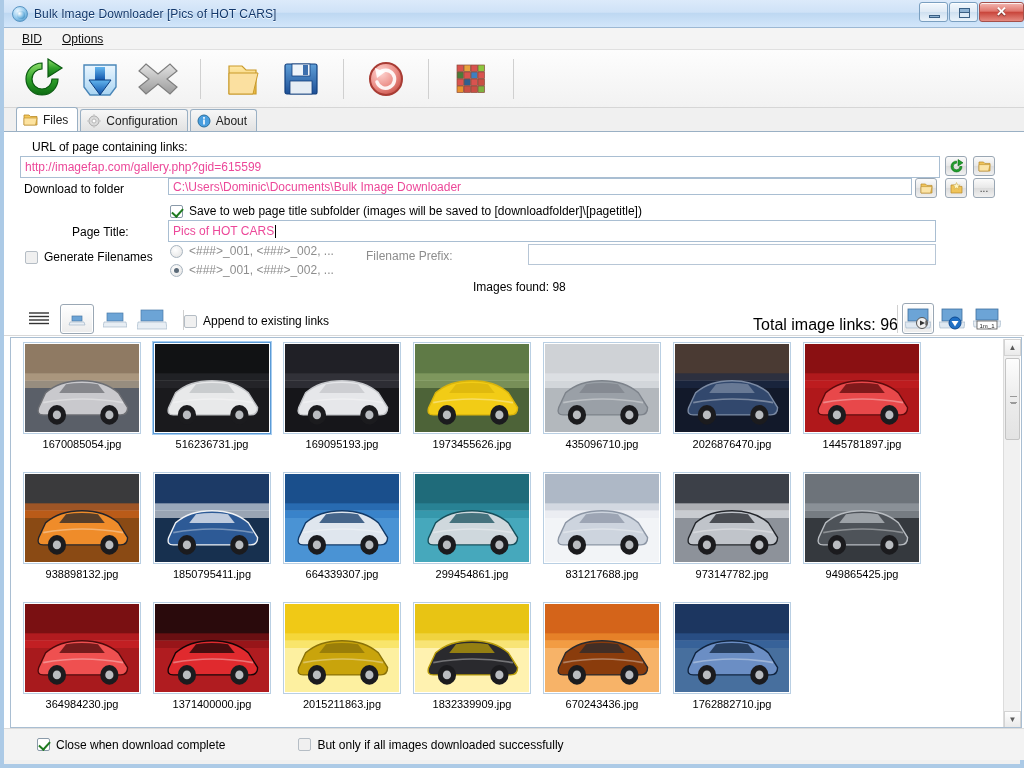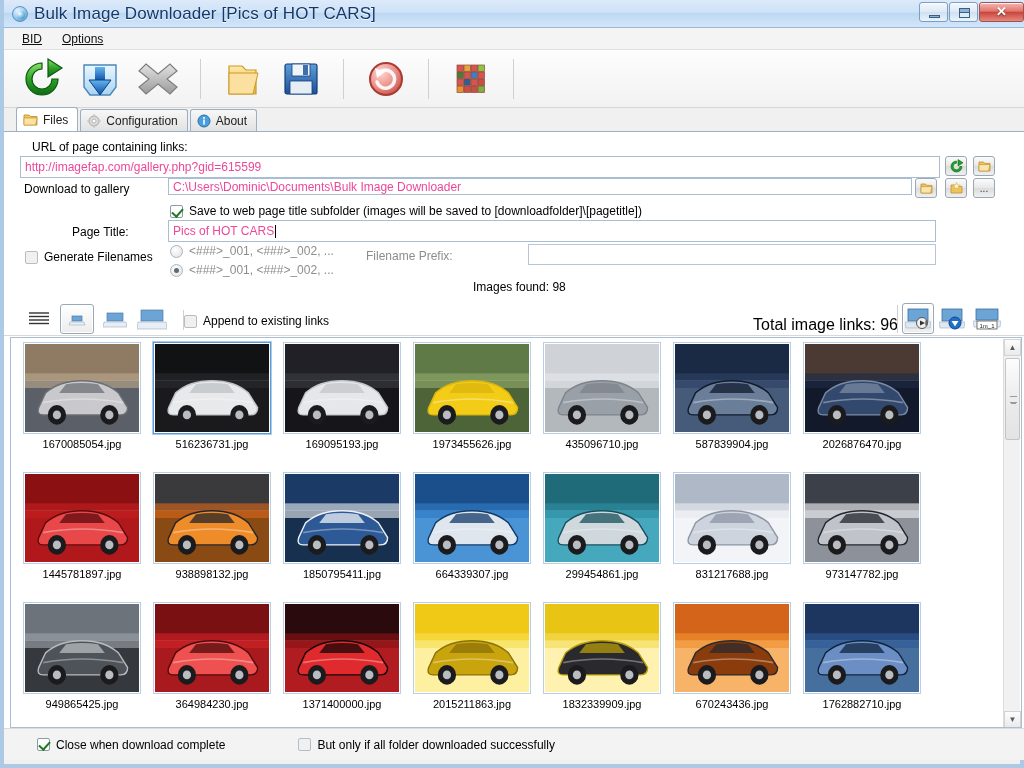--- a/index.html
+++ b/index.html
@@ -33,21 +33,21 @@
     background: radial-gradient(circle at 35% 30%, #eaf6ff 0%, #9fd0f0 45%, #3e8ec4 100%);
     border:1px solid #5a96c4;
     position:relative;
   }
   #titlebar .tb-icon::after{
     content:""; position:absolute; left:4px; top:4px; width:8px;height:8px;
     border-radius:50%;
     background: radial-gradient(circle at 30% 30%, #ffffff 0%, #6fb4e0 60%, #2a6e9e 100%);
   }
   #title-text {
-    font-size:17px; color:#13386b; text-shadow: 0 1px 0 rgba(255,255,255,0.9);
+    font-size:12px; color:#13386b; text-shadow: 0 1px 0 rgba(255,255,255,0.9);
     letter-spacing:0.1px;
   }
   .win-btns { position:absolute; right:4px; top:2px; display:flex; gap:0; }
   .win-btn {
     width:29px; height:20px; margin-left:1px;
     border:1px solid #7a9fc0;
     border-radius:3px;
     background: linear-gradient(180deg,#f3f8fd 0%, #dfeaf5 48%, #cfe0f0 52%, #eaf3fb 100%);
     position:relative;
     box-shadow: inset 0 1px 0 rgba(255,255,255,0.8);
@@ -410,21 +410,21 @@
         <polygon points="9,0.5 14,3.8 9,7" fill="#1e9e2a" stroke="#0a6b12" stroke-width="0.6"></polygon>
       </svg>
     </div>
     <div class="smallbtn" style="left:969px; top:24px;">
       <svg width="15" height="13" viewBox="0 0 15 13">
         <path d="M2 2 h4.5 l1.3 1.4 H13 V11 H2 Z" fill="#f0c45a" stroke="#b98b28" stroke-width="0.7"></path>
         <path d="M2 4.6 h11 l-1.4 6.4 H2 Z" fill="#fbe4a8" stroke="#b98b28" stroke-width="0.6"></path>
       </svg>
     </div>
 
-    <div class="lbl" style="left:20px; top:50px;">Download to gallery</div>
+    <div class="lbl" style="left:20px; top:50px;">Download to folder</div>
     <div class="txtbox" style="left:164px; top:46px; width:744px; height:17px;">C:\Users\Dominic\Documents\Bulk Image Downloader</div>
     <div class="smallbtn" style="left:911px; top:46px;">
       <svg width="15" height="13" viewBox="0 0 15 13">
         <path d="M2 2 h4.5 l1.3 1.4 H13 V11 H2 Z" fill="#f0c45a" stroke="#b98b28" stroke-width="0.7"></path>
         <path d="M2 4.6 h11 l-1.4 6.4 H2 Z" fill="#fbe4a8" stroke="#b98b28" stroke-width="0.6"></path>
       </svg>
     </div>
     <div class="smallbtn" style="left:941px; top:46px;">
       <svg width="15" height="13" viewBox="0 0 15 13">
         <path d="M2 3 h4.5 l1.3 1.4 H13 V11 H2 Z" fill="#f0c45a" stroke="#b98b28" stroke-width="0.7"></path>
@@ -624,37 +624,20 @@
               <circle cx="74" cy="58" r="8" fill="#1b1b1e"></circle>
               <circle cx="74" cy="58" r="3.6" fill="#b9bcc0"></circle>
               <path d="M16 48 Q50 42 86 48" stroke="#ffffff" stroke-width="1.4" fill="none" opacity="0.35"></path>
             </svg>
           </div>
           <div class="thumb-name">435096710.jpg</div>
         </div>
         <div class="thumb-cell">
           <div class="thumb-box">
             <svg viewBox="0 0 100 72" class="thumb-img" preserveAspectRatio="none">
-              <rect x="0" y="0" width="100" height="30" fill="#1b2a44"></rect>
-              <rect x="0" y="30" width="100" height="42" fill="#465a7a"></rect>
-              <rect x="0" y="24" width="100" height="12" fill="#2d4266" opacity="0.65"></rect>
-              <path d="M12 52 L18 40 Q30 30 50 30 Q70 30 82 40 L90 52 Q90 58 84 58 L16 58 Q10 58 12 52 Z" fill="#6b7e99" stroke="#0f1a2c" stroke-width="1.2"></path>
-              <path d="M30 40 L36 33 Q50 31 64 33 L70 40 Z" fill="#0f1a2c" opacity="0.75"></path>
-              <circle cx="28" cy="58" r="8" fill="#1b1b1e"></circle>
-              <circle cx="28" cy="58" r="3.6" fill="#b9bcc0"></circle>
-              <circle cx="74" cy="58" r="8" fill="#1b1b1e"></circle>
-              <circle cx="74" cy="58" r="3.6" fill="#b9bcc0"></circle>
-              <path d="M16 48 Q50 42 86 48" stroke="#ffffff" stroke-width="1.4" fill="none" opacity="0.35"></path>
-            </svg>
-          </div>
-          <div class="thumb-name">587839904.jpg</div>
-        </div>
-        <div class="thumb-cell">
-          <div class="thumb-box">
-            <svg viewBox="0 0 100 72" class="thumb-img" preserveAspectRatio="none">
               <rect x="0" y="0" width="100" height="30" fill="#4a3a33"></rect>
               <rect x="0" y="30" width="100" height="42" fill="#12192a"></rect>
               <rect x="0" y="24" width="100" height="12" fill="#1d2b46" opacity="0.65"></rect>
               <path d="M12 52 L18 40 Q30 30 50 30 Q70 30 82 40 L90 52 Q90 58 84 58 L16 58 Q10 58 12 52 Z" fill="#32486d" stroke="#7b8aa3" stroke-width="1.2"></path>
               <path d="M30 40 L36 33 Q50 31 64 33 L70 40 Z" fill="#7b8aa3" opacity="0.75"></path>
               <circle cx="28" cy="58" r="8" fill="#1b1b1e"></circle>
               <circle cx="28" cy="58" r="3.6" fill="#b9bcc0"></circle>
               <circle cx="74" cy="58" r="8" fill="#1b1b1e"></circle>
               <circle cx="74" cy="58" r="3.6" fill="#b9bcc0"></circle>
               <path d="M16 48 Q50 42 86 48" stroke="#ffffff" stroke-width="1.4" fill="none" opacity="0.35"></path>
@@ -909,17 +892,17 @@
     </div>
   </div>
 
   <div id="statusbar">
     <div class="sb-chk" style="margin-left:24px;padding-left:9px;">
       <span class="chk on"></span>
       <span>Close when download complete</span>
     </div>
     <div class="sb-chk" style="margin-left:73px;">
       <span class="chk dis"></span>
-      <span>But only if all folder downloaded successfully</span>
+      <span>But only if all images downloaded successfully</span>
     </div>
   </div>
 
 </div>
 
 </body></html>

